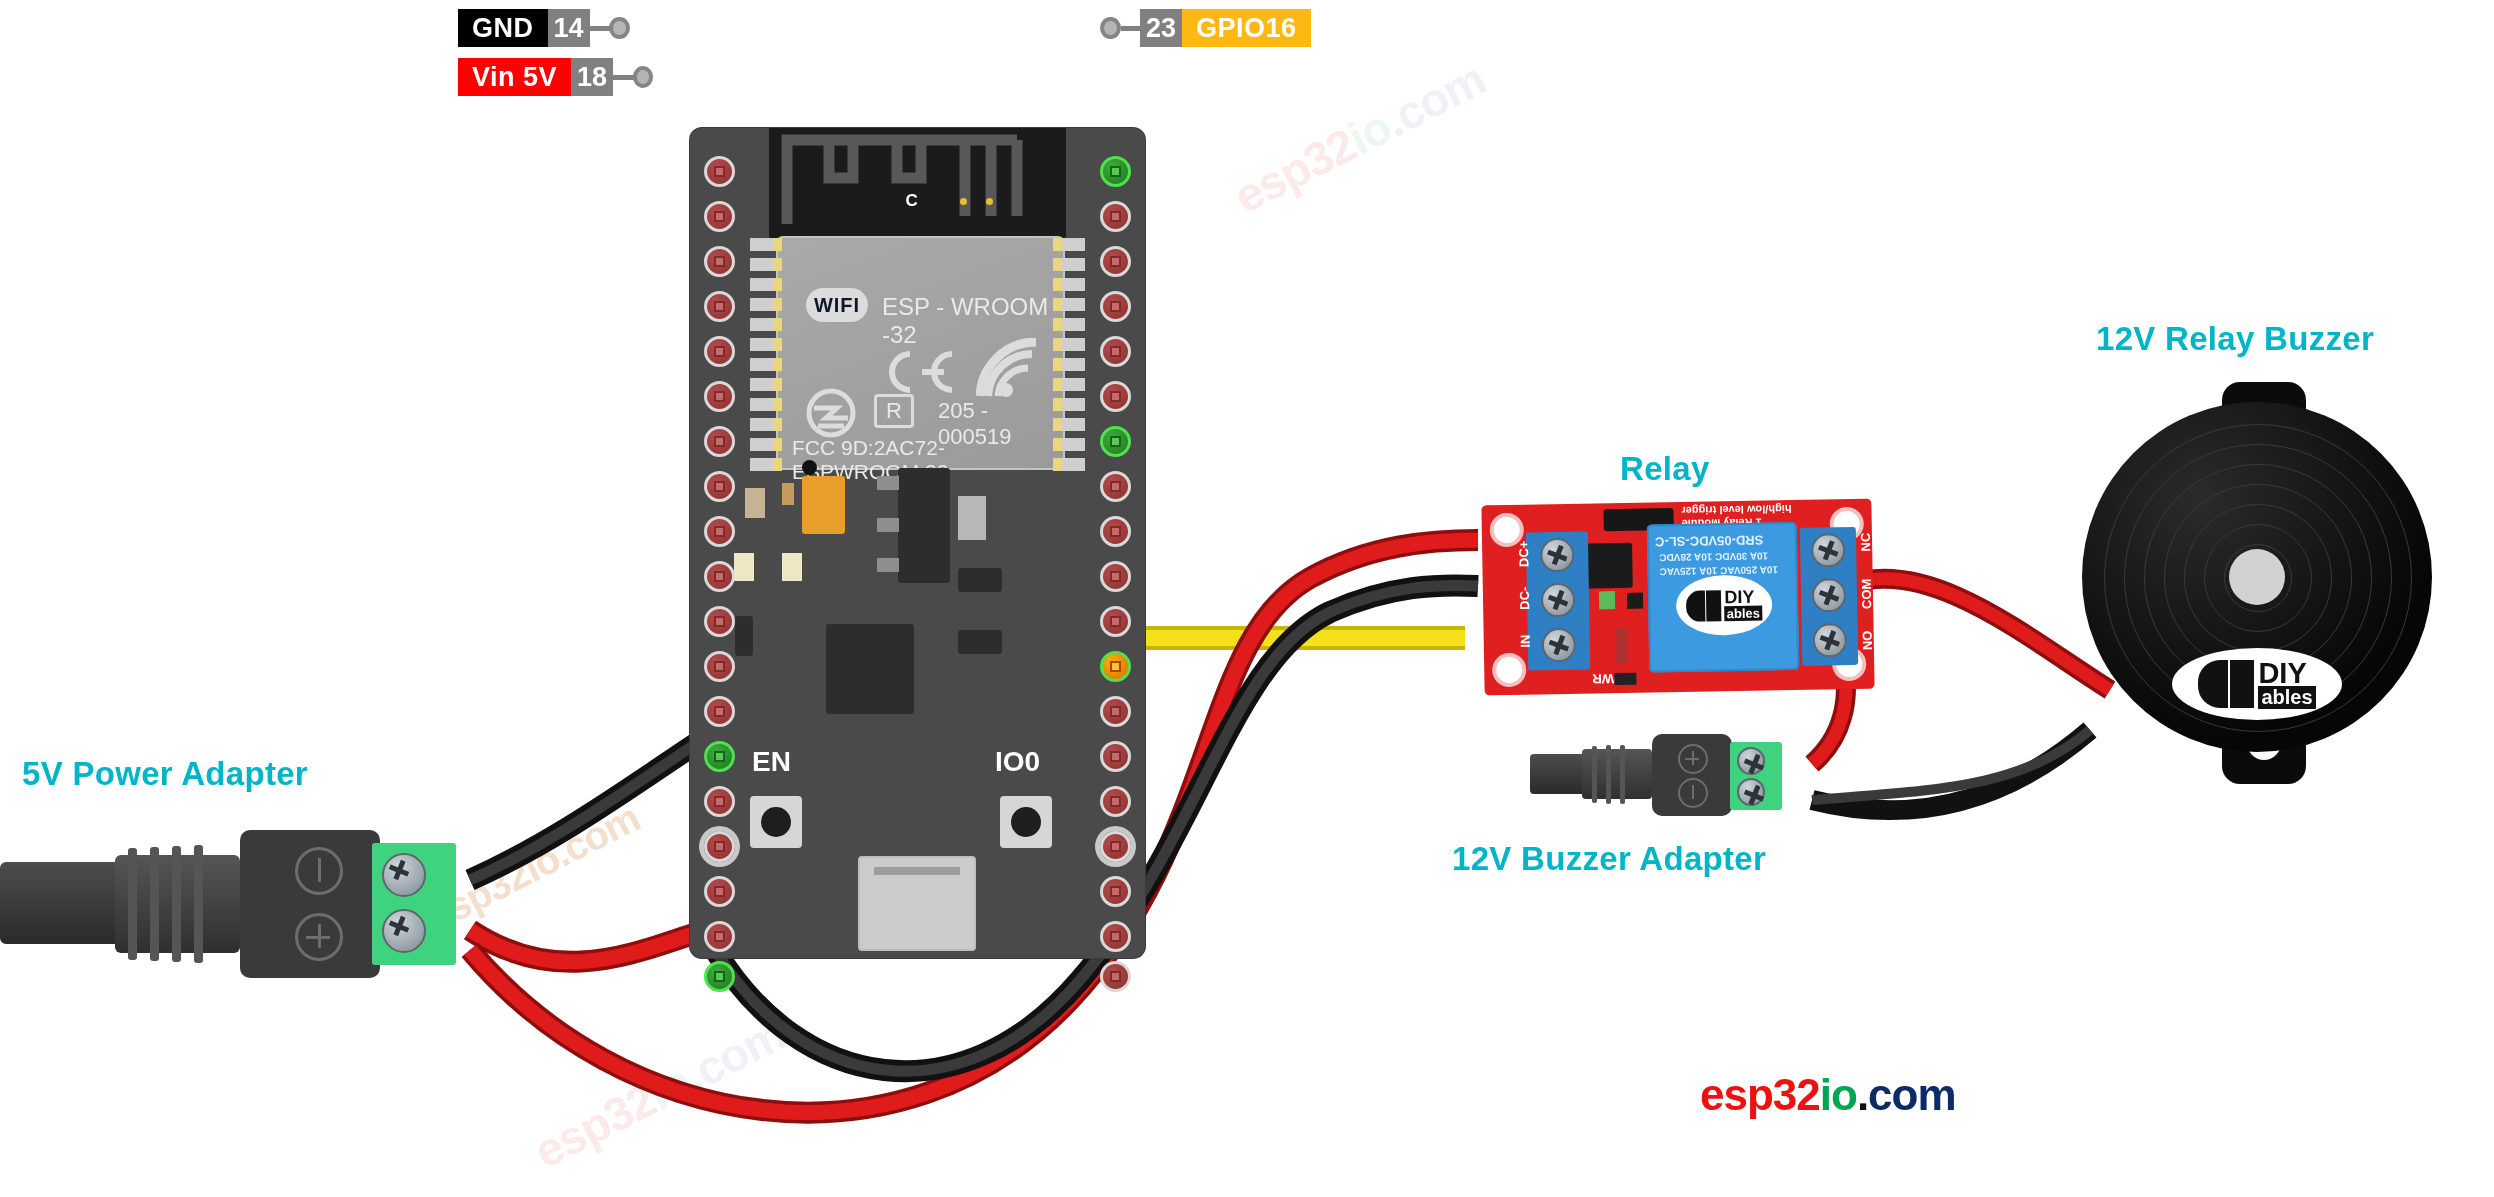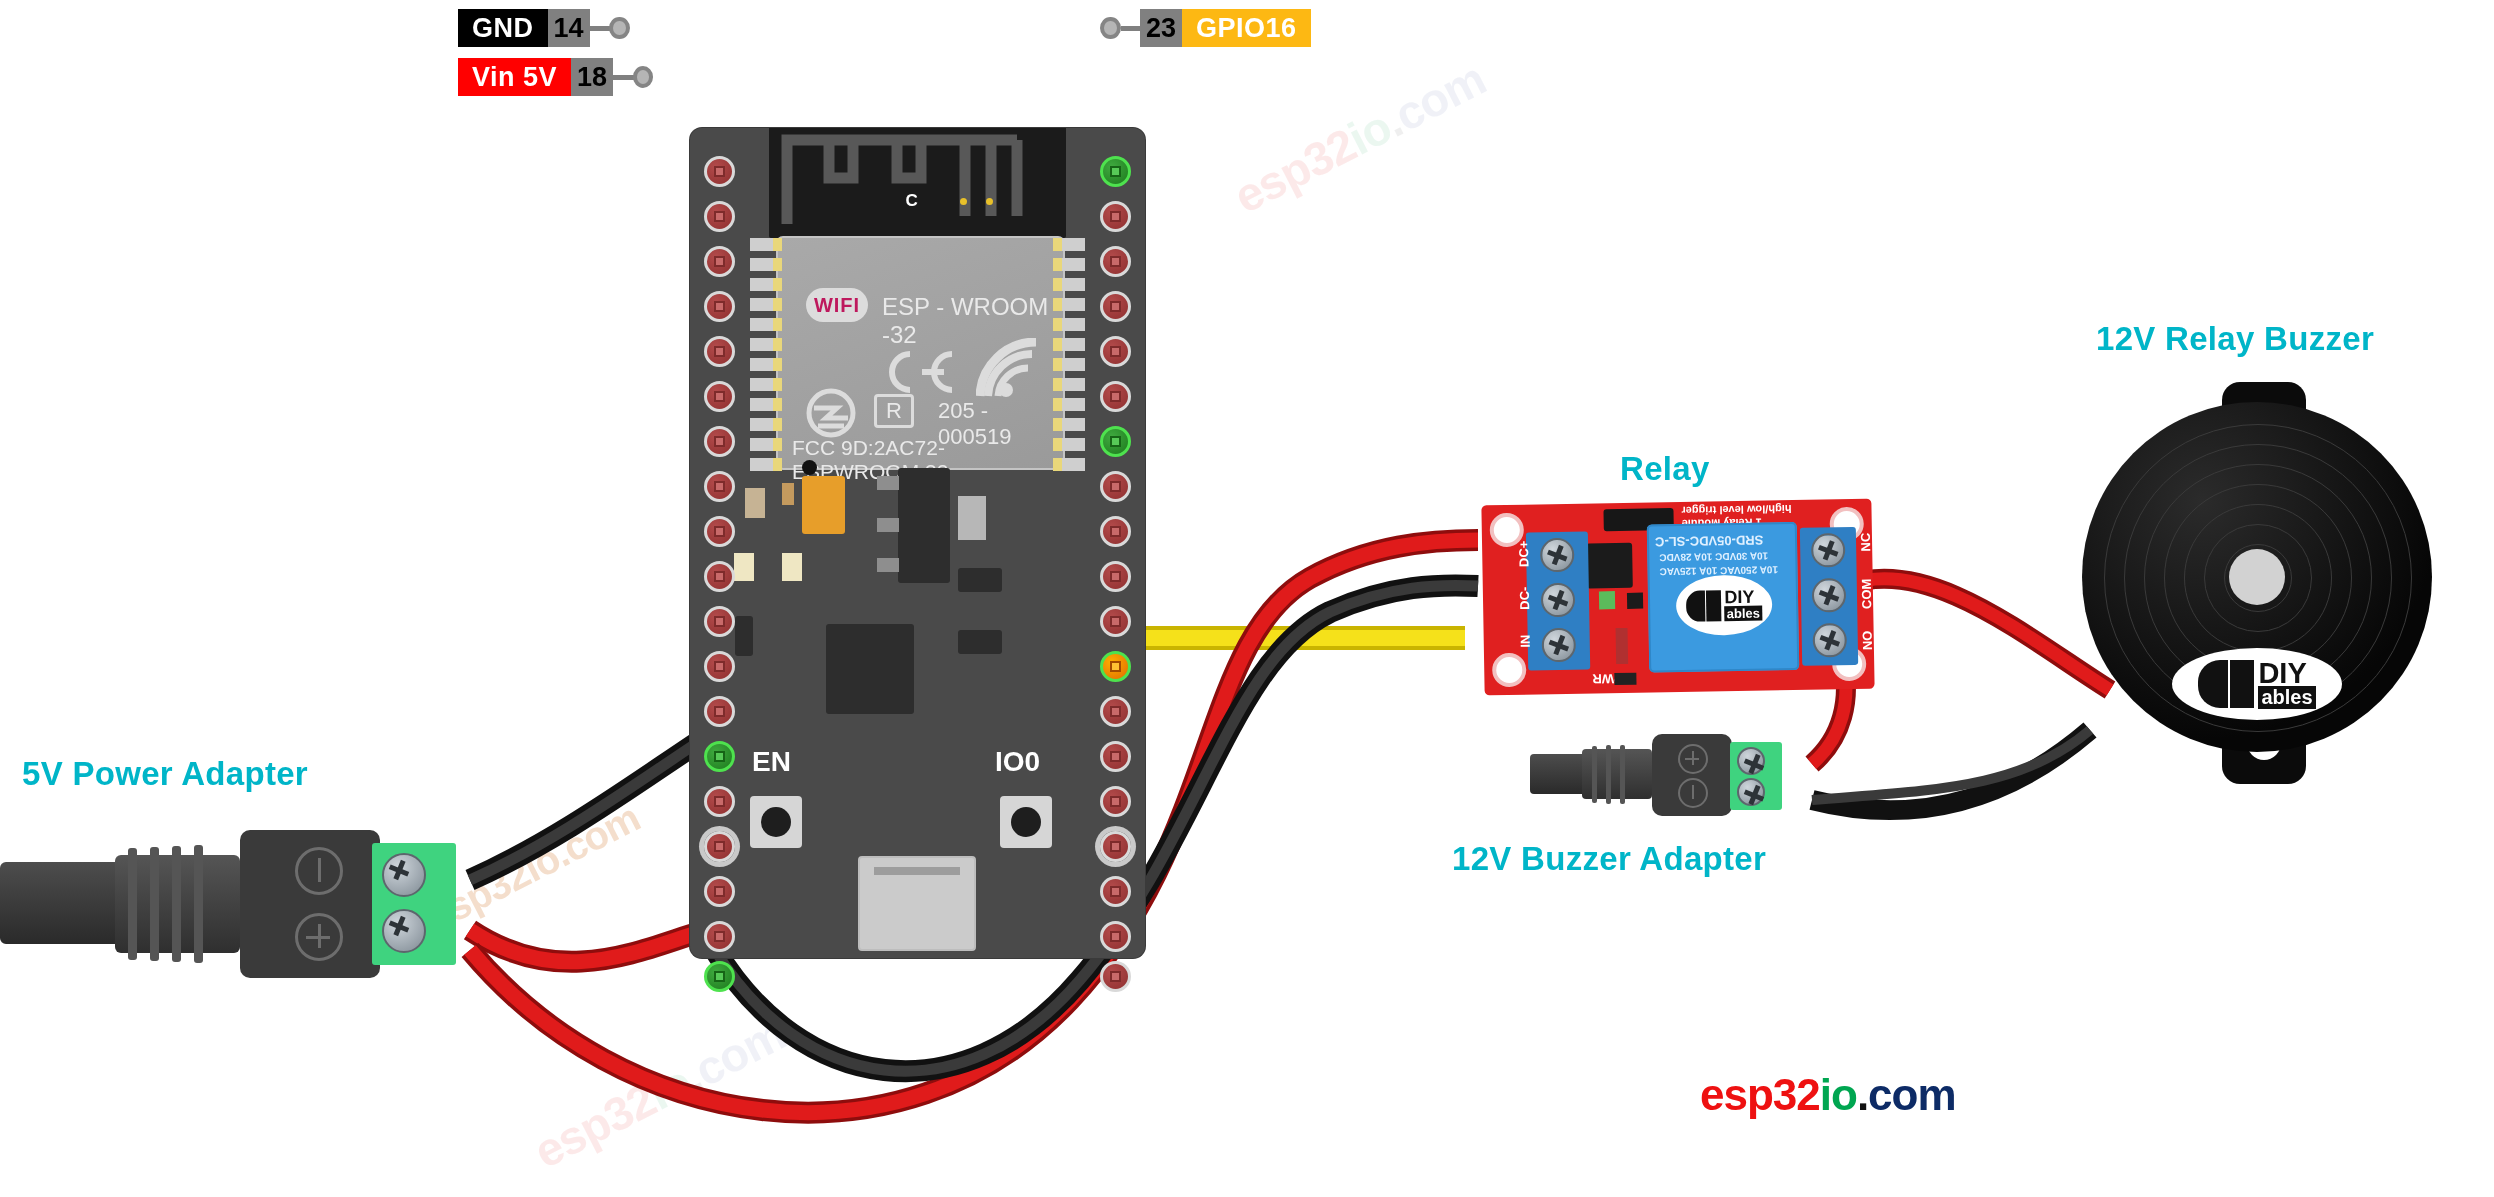--- a/index.html
+++ b/index.html
@@ -6,21 +6,21 @@
   body{width:2494px;height:1197px;position:relative;overflow:hidden;
        font-family:"Liberation Sans",sans-serif;}
   .stage{position:absolute;left:0;top:0;width:2494px;height:1197px;}
   svg.layer{position:absolute;left:0;top:0;width:2494px;height:1197px;}
 
   
   .pinlabel{position:absolute;display:flex;align-items:stretch;height:38px;}
   .pinlabel .nm{display:flex;align-items:center;justify-content:center;
        padding:0 14px;font-weight:bold;font-size:27px;color:#fff;letter-spacing:.5px;}
   .pinlabel .num{display:flex;align-items:center;justify-content:center;
-       min-width:42px;background:#808080;color:#000000;font-weight:bold;font-size:27px;}
+       min-width:42px;background:#808080;color:#ffffff;font-weight:bold;font-size:27px;}
   .pinlabel .lead{width:40px;display:flex;align-items:center;}
   .pinlabel .lead .bar{height:5px;background:#808080;width:24px;}
   .pinlabel .lead .dot{width:22px;height:22px;border-radius:50%;
        background:#b5b5b5;border:4px solid #858585;box-sizing:border-box;margin-left:-2px;}
 
   
   .caption{position:absolute;color:#00b5c8;font-weight:bold;font-size:33px;
        white-space:nowrap;letter-spacing:.3px;}
 
   
@@ -44,21 +44,21 @@
      background:#4a4a4a;border-radius:12px;box-shadow:0 0 0 1px #3a3a3a;}
   .ant{position:absolute;left:79px;top:0px;width:297px;height:110px;background:#1b1b1b;
      border-radius:0 0 2px 2px;}
   .antC{position:absolute;left:46%;top:63px;color:#fff;font-size:17px;font-weight:bold;}
   .antdot{position:absolute;width:7px;height:7px;border-radius:50%;background:#e8c02a;top:70px;}
   .shield{position:absolute;left:86px;top:108px;width:285px;height:230px;
      background:linear-gradient(160deg,#a9a9a9,#9a9a9a);border:2px solid #c4c4c4;border-radius:7px;
      color:#e9e9e9;}
   .shield .txt{position:absolute;font-weight:normal;}
   .wifiBadge{position:absolute;left:28px;top:50px;width:62px;height:34px;border-radius:17px;
-     background:#dcdcdc;color:#be185d;font-size:20px;font-weight:bold;display:flex;
+     background:#dcdcdc;color:#0f172a;font-size:20px;font-weight:bold;display:flex;
      align-items:center;justify-content:center;letter-spacing:1px;}
   .pinrow{position:absolute;}
   .pin{position:absolute;width:31px;height:31px;border-radius:50%;
      background:radial-gradient(circle at 35% 32%,#b34b4b,#8e2f2f);
      border:3px solid #d9d9d9;box-sizing:border-box;}
   .pin i{position:absolute;left:7px;top:7px;width:11px;height:11px;background:#c96a6a;
      border:2px solid #7e2b2b;box-sizing:border-box;display:block;}
   .pin.green{background:radial-gradient(circle at 35% 32%,#3faa3f,#1d7a1d);border-color:#4ee24e;}
   .pin.green i{background:#57c957;border-color:#166416;}
   .pin.lit{background:radial-gradient(circle at 35% 32%,#ffae00,#e06a00);border-color:#4ee24e;}

